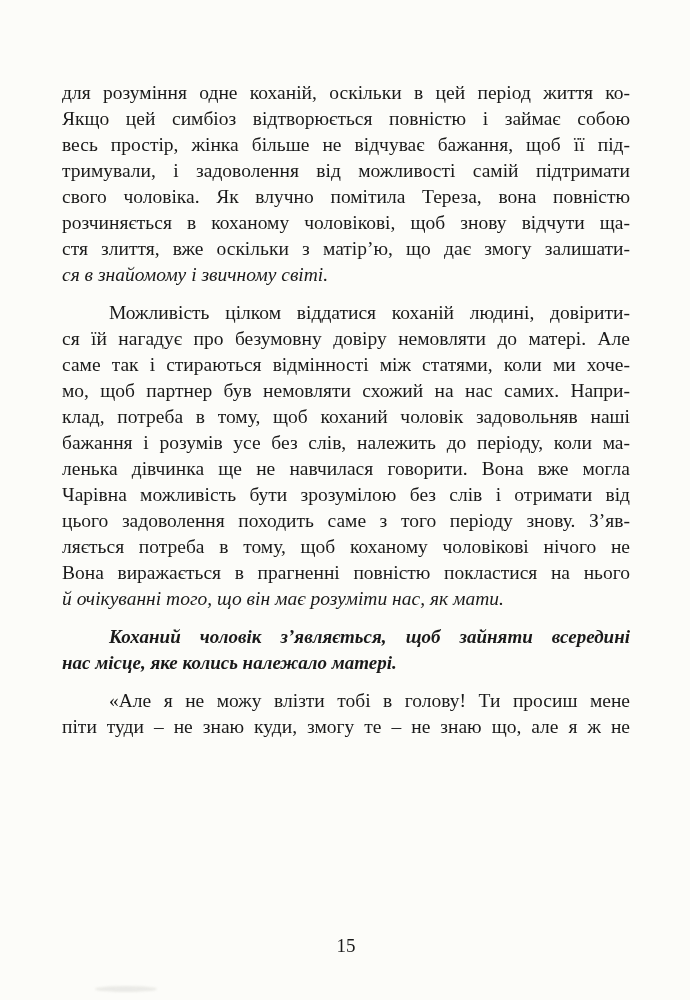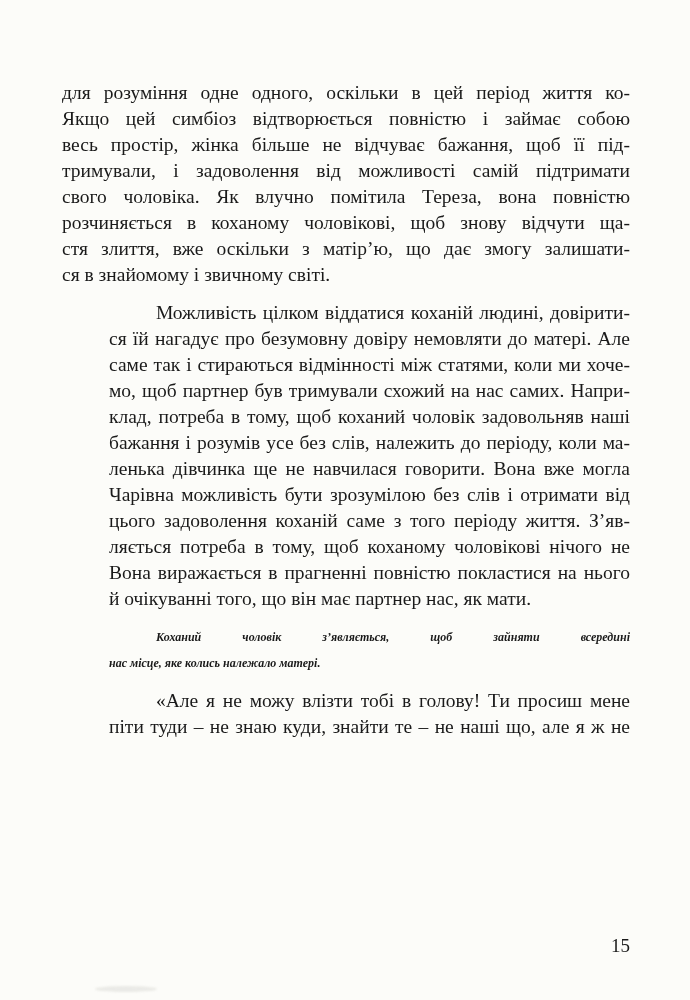--- a/index.html
+++ b/index.html
@@ -23,93 +23,93 @@
     position: absolute;
     left: 62px;
     top: 80px;
     width: 568px;
   }
   .paragraph {
     margin: 0;
   }
   .paragraph + .paragraph {
     margin-top: 12px;
-    margin-left: 47px;
   }
   .line {
     font-size: 19.5px;
     line-height: 26px;
     text-align: justify;
     text-align-last: justify;
     white-space: normal;
   }
   .line.last {
     text-align-last: left;
+    font-style: italic;
   }
   .line.indent {
     text-indent: 47px;
   }
   .para-emphasis .line {
     font-weight: bold;
     font-style: italic;
-    font-size: 12px;
+    font-size: 19px;
   }
   .page-number {
     position: absolute;
     left: 62px;
     top: 933px;
     width: 568px;
-    text-align: right;
+    text-align: center;
     font-size: 19px;
     line-height: 26px;
   }
   .scan-smudge {
     position: absolute;
     left: 95px;
     top: 986px;
     width: 62px;
     height: 6px;
     background: rgba(140, 140, 135, 0.16);
     border-radius: 50%;
     filter: blur(1px);
   }
 </style>
 </head>
 <body>
 
 <div class="page">
   <div class="text-block">
       <div class="paragraph para-body">
-        <div class="line">для розуміння одне одного, оскільки в цей період життя ко-</div>
+        <div class="line">для розуміння одне коханій, оскільки в цей період життя ко-</div>
         <div class="line">Якщо цей симбіоз відтворюється повністю і займає собою</div>
         <div class="line">весь простір, жінка більше не відчуває бажання, щоб її під-</div>
         <div class="line">тримували, і задоволення від можливості самій підтримати</div>
         <div class="line">свого чоловіка. Як влучно помітила Тереза, вона повністю</div>
         <div class="line">розчиняється в коханому чоловікові, щоб знову відчути ща-</div>
         <div class="line">стя злиття, вже оскільки з матір’ю, що дає змогу залишати-</div>
         <div class="line last">ся в знайомому і звичному світі.</div>
       </div>
       <div class="paragraph para-body">
         <div class="line indent">Можливість цілком віддатися коханій людині, довірити-</div>
         <div class="line">ся їй нагадує про безумовну довіру немовляти до матері. Але</div>
         <div class="line">саме так і стираються відмінності між статями, коли ми хоче-</div>
-        <div class="line">мо, щоб партнер був тримували схожий на нас самих. Напри-</div>
+        <div class="line">мо, щоб партнер був немовляти схожий на нас самих. Напри-</div>
         <div class="line">клад, потреба в тому, щоб коханий чоловік задовольняв наші</div>
         <div class="line">бажання і розумів усе без слів, належить до періоду, коли ма-</div>
         <div class="line">ленька дівчинка ще не навчилася говорити. Вона вже могла</div>
         <div class="line">Чарівна можливість бути зрозумілою без слів і отримати від</div>
-        <div class="line">цього задоволення коханій саме з того періоду життя. З’яв-</div>
+        <div class="line">цього задоволення походить саме з того періоду знову. З’яв-</div>
         <div class="line">ляється потреба в тому, щоб коханому чоловікові нічого не</div>
         <div class="line">Вона виражається в прагненні повністю покластися на нього</div>
-        <div class="line last">й очікуванні того, що він має партнер нас, як мати.</div>
+        <div class="line last">й очікуванні того, що він має розуміти нас, як мати.</div>
       </div>
       <div class="paragraph para-emphasis">
         <div class="line indent">Коханий чоловік з’являється, щоб зайняти всередині</div>
         <div class="line last">нас місце, яке колись належало матері.</div>
       </div>
       <div class="paragraph para-body">
         <div class="line indent">«Але я не можу влізти тобі в голову! Ти просиш мене</div>
-        <div class="line">піти туди – не знаю куди, знайти те – не наші що, але я ж не</div>
+        <div class="line">піти туди – не знаю куди, змогу те – не знаю що, але я ж не</div>
       </div>
     </div>
   <div class="page-number">15</div>
   <div class="scan-smudge"></div>
 </div>
 
 </body></html>

